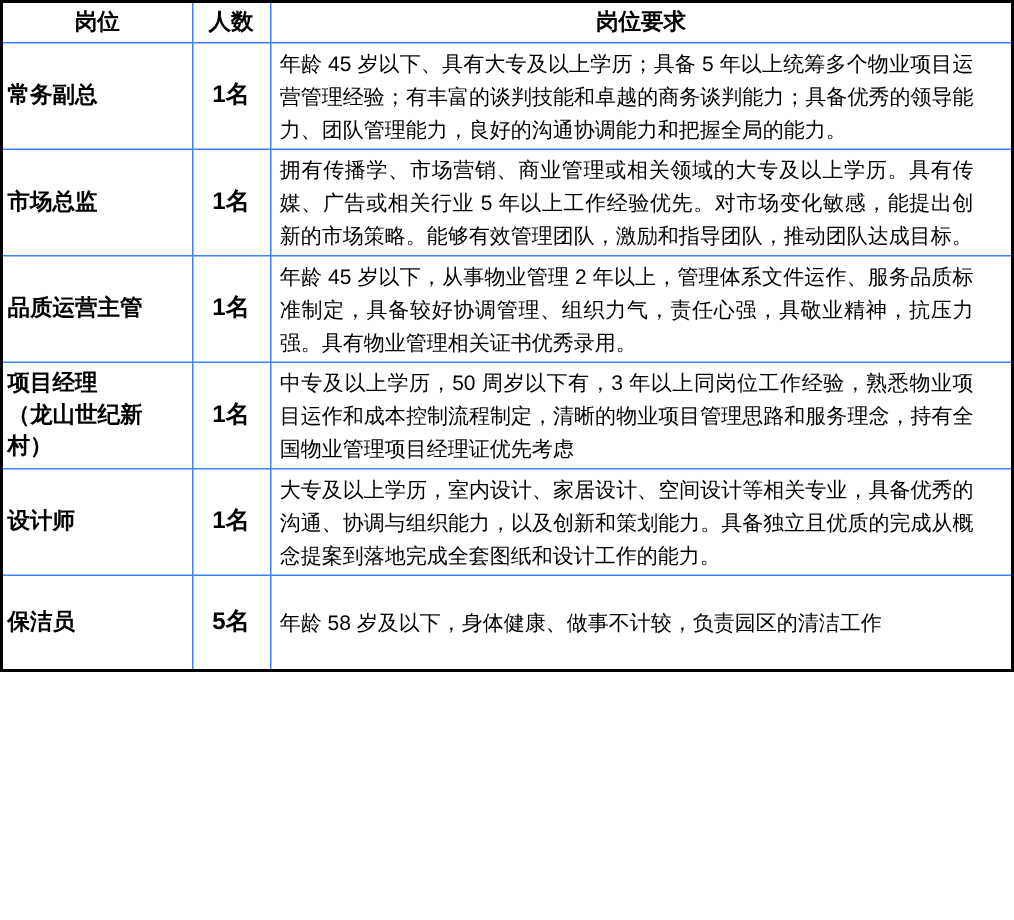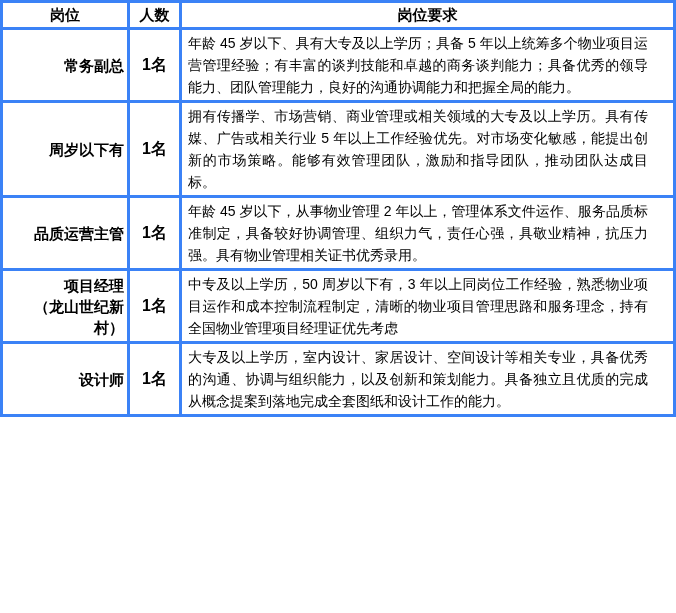--- a/index.html
+++ b/index.html
@@ -12,35 +12,35 @@
   table.job-table{
     width:676px;
     border-collapse:collapse;
     table-layout:fixed;
     border:2px solid #000;
     background:#fff;
   }
   .job-table col.c-pos{width:127px;}
   .job-table col.c-cnt{width:52px;}
   .job-table th, .job-table td{
-    border:3px solid #3b82f6;
+    border:1px solid #3b82f6;
     box-sizing:border-box;
     vertical-align:middle;
   }
   .job-table thead th{
     height:27px;
     font-size:15px;
     font-weight:bold;
     text-align:center;
     padding:1px 2px;
   }
   td.pos{
     font-size:15px;
     font-weight:bold;
-    text-align:right;
+    text-align:left;
     padding:2px 3px;
     line-height:21px;
     margin-left:36px;
   }
   td.cnt{
     font-size:16px;
     font-weight:bold;
     text-align:center;
     padding:2px 1px;
   }
@@ -99,33 +99,38 @@
       <th>岗位要求</th>
     </tr>
   </thead>
   <tbody>
       <tr>
         <td class="pos">常务副总</td>
         <td class="cnt">1名</td>
         <td class="req"><span>年龄 45 岁以下、具有大专及以上学历；具备 5 年以上统筹多个物业项目运营管理经验；有丰富的谈判技能和卓越的商务谈判能力；具备优秀的领导能力、团队管理能力，良好的沟通协调能力和把握全局的能力。</span></td>
       </tr>
       <tr>
-        <td class="pos">周岁以下有</td>
+        <td class="pos">市场总监</td>
         <td class="cnt">1名</td>
         <td class="req"><span>拥有传播学、市场营销、商业管理或相关领域的大专及以上学历。具有传媒、广告或相关行业 5 年以上工作经验优先。对市场变化敏感，能提出创新的市场策略。能够有效管理团队，激励和指导团队，推动团队达成目标。</span></td>
       </tr>
       <tr>
         <td class="pos">品质运营主管</td>
         <td class="cnt">1名</td>
         <td class="req"><span>年龄 45 岁以下，从事物业管理 2 年以上，管理体系文件运作、服务品质标准制定，具备较好协调管理、组织力气，责任心强，具敬业精神，抗压力强。具有物业管理相关证书优秀录用。</span></td>
       </tr>
       <tr>
         <td class="pos">项目经理<br>（龙山世纪新村）</td>
         <td class="cnt">1名</td>
         <td class="req"><span>中专及以上学历，50 周岁以下有，3 年以上同岗位工作经验，熟悉物业项目运作和成本控制流程制定，清晰的物业项目管理思路和服务理念，持有全国物业管理项目经理证优先考虑</span></td>
       </tr>
       <tr>
         <td class="pos">设计师</td>
         <td class="cnt">1名</td>
         <td class="req"><span>大专及以上学历，室内设计、家居设计、空间设计等相关专业，具备优秀的沟通、协调与组织能力，以及创新和策划能力。具备独立且优质的完成从概念提案到落地完成全套图纸和设计工作的能力。</span></td>
       </tr>
+      <tr>
+        <td class="pos">保洁员</td>
+        <td class="cnt">5名</td>
+        <td class="req"><span>年龄 58 岁及以下，身体健康、做事不计较，负责园区的清洁工作</span></td>
+      </tr>
     </tbody>
 </table>
 
 </body></html>

